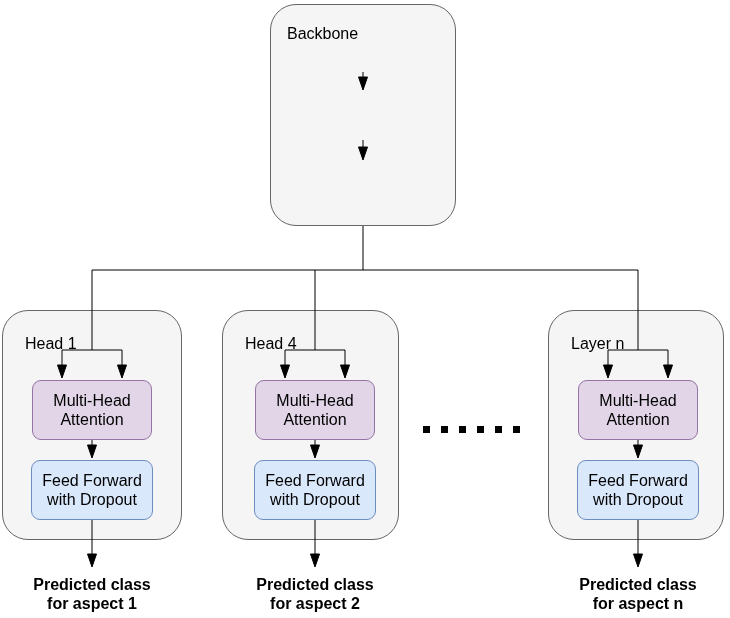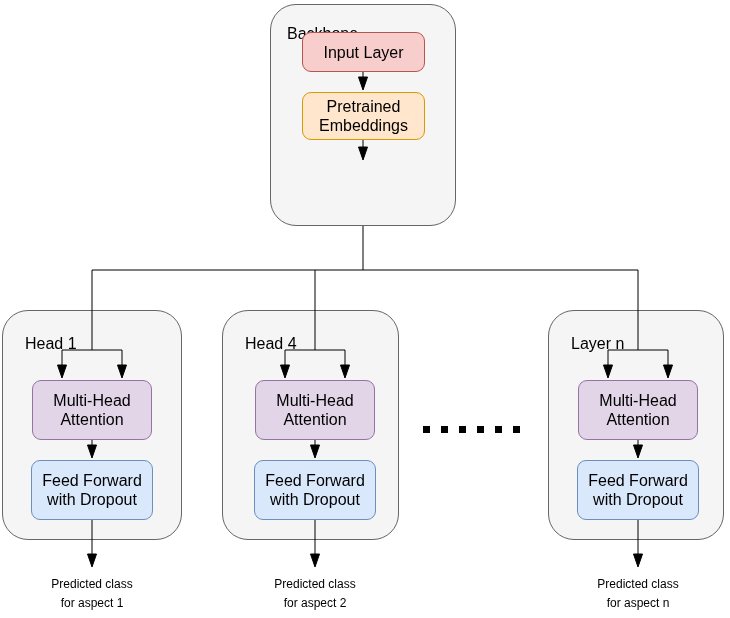--- a/index.html
+++ b/index.html
@@ -18,21 +18,21 @@
   .head{top:310px;height:230px;}
   .node{
     position:absolute;border:1px solid #000;border-radius:9px;
     display:flex;align-items:center;justify-content:center;text-align:center;
     font-size:16px;line-height:19px;z-index:3;box-sizing:border-box;padding:2px 4px;
   }
   svg.wires{position:absolute;left:0;top:0;z-index:2;}
   svg.wires path{stroke:#000;fill:#000;stroke-width:1;}
   .out-label{
     position:absolute;top:575px;width:180px;text-align:center;
-    font-size:12px;line-height:19px;white-space:pre-line;z-index:3;
+    font-size:16px;line-height:19px;white-space:pre-line;z-index:3;font-weight:bold;
   }
   .dots{position:absolute;left:423px;top:426px;display:flex;gap:11px;z-index:3;}
   .dot{width:7px;height:7px;background:#000;}
 </style>
 </head>
 <body>
 
 <div class="canvas">
 
   <svg class="wires" width="730" height="618">
@@ -58,22 +58,20 @@
     <path d="M638 270 V350 M608 350 H668"></path>
     <path d="M608 350 V366 M608 378 l-4.5 -13 h9 z"></path>
     <path d="M668 350 V366 M668 378 l-4.5 -13 h9 z"></path>
     <path d="M638 440 V446 M638 458 l-4.5 -13 h9 z"></path>
     <path d="M638 520 V555 M638 567 l-4.5 -13 h9 z"></path>
   </svg>
 
   <div class="container backbone" style="background-color: rgb(245, 245, 245); border-color: rgb(102, 102, 102);">
     <div class="container-label">Backbone</div>
   </div>
-  <div class="node" style="left: 302px; top: 32px; width: 123px; height: 40px; background-color: rgb(248, 206, 204); border-color: rgb(184, 84, 80);">Input Layer</div>
-  <div class="node" style="left: 302px; top: 92px; width: 123px; height: 48px; background-color: rgb(255, 230, 204); border-color: rgb(215, 155, 0);">Pretrained Embeddings</div>
 
   <div class="container head" style="left: 2px; width: 180px; background-color: rgb(245, 245, 245); border-color: rgb(102, 102, 102);">
     <div class="container-label">Head 1</div>
   </div>
   <div class="node" style="left: 32px; top: 380px; width: 120px; height: 60px; background-color: rgb(225, 213, 231); border-color: rgb(150, 115, 166);">Multi-Head Attention</div>
   <div class="node" style="left: 31px; top: 460px; width: 122px; height: 60px; background-color: rgb(218, 232, 252); border-color: rgb(108, 142, 191);">Feed Forward with Dropout</div>
   <div class="out-label" style="left:2px">Predicted class
 for aspect 1</div>
 
   <div class="container head" style="left: 222px; width: 177px; background-color: rgb(245, 245, 245); border-color: rgb(102, 102, 102);">

